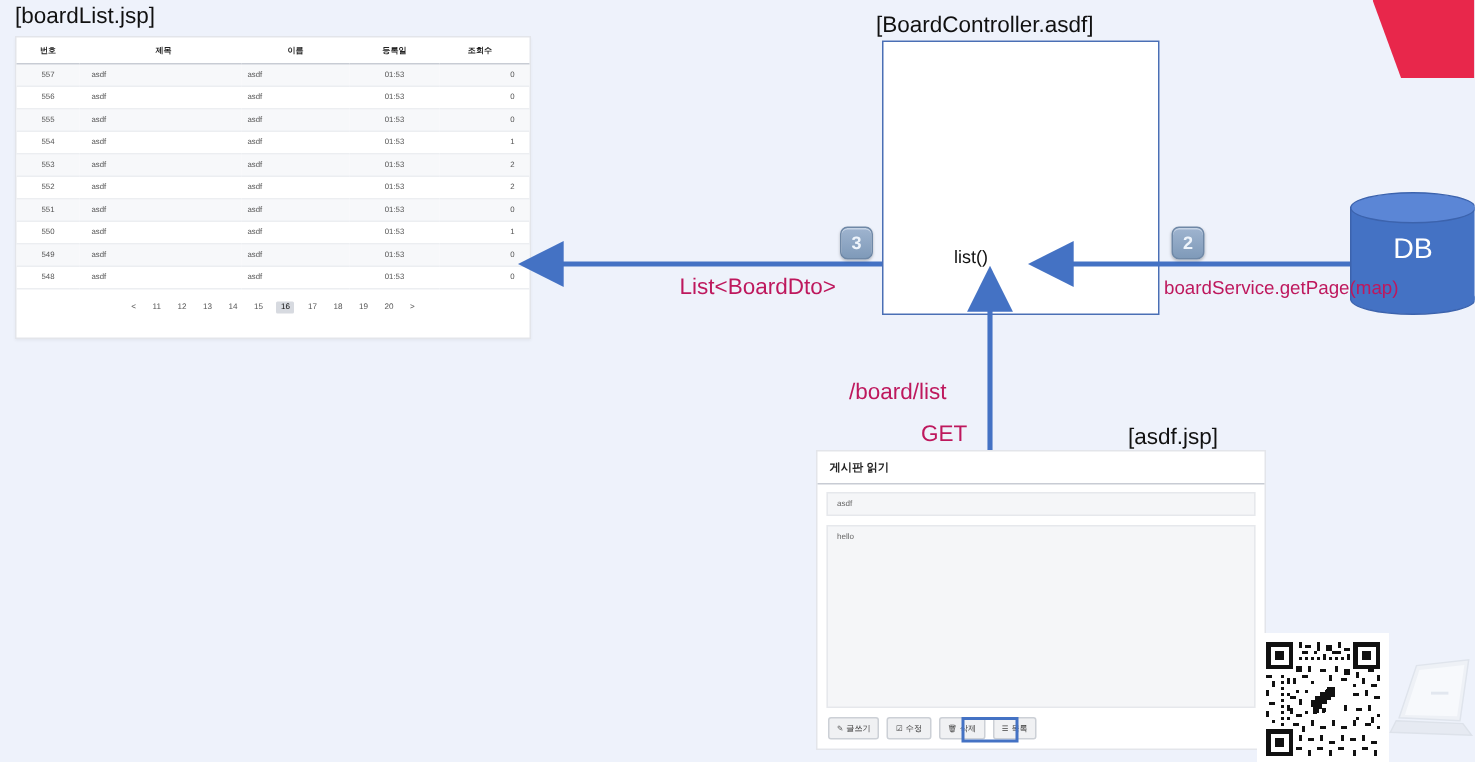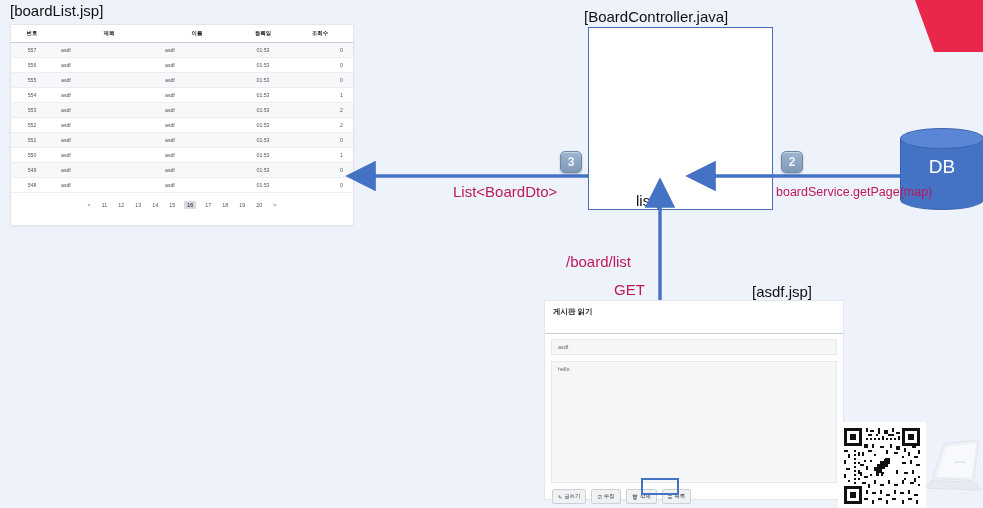--- a/index.html
+++ b/index.html
@@ -53,21 +53,21 @@
   }
   .pager span{padding:1px 2px;}
   .pager span.cur{background:#d7dae0;color:#111;border-radius:1px;padding:1px 3px;}
 
   
   .ctrl-title{position:absolute;left:584px;top:8px;font-size:15px;color:#111;}
   .ctrl-box{
     position:absolute;left:588px;top:27px;width:185px;height:183px;
     background:#ffffff;border:1.3px solid #4a6fb5;box-sizing:border-box;
   }
-  .listfn{position:absolute;left:636px;top:164px;font-size:15px;color:#111;margin-top:28px;}
+  .listfn{position:absolute;left:636px;top:164px;font-size:12px;color:#111;}
 
   
   .db{position:absolute;left:900px;top:100px;width:84px;height:82px;margin-top:28px;}
   .db-body{
     position:absolute;left:0;top:10px;width:84px;height:62px;
     background:#4472c4;border-left:1px solid #3c63ad;border-right:1px solid #3c63ad;
   }
   .db-top{
     position:absolute;left:0;top:0;width:84px;height:21px;
     background:#5b86d6;border-radius:50%/50%;border:1px solid #3c63ad;box-sizing:border-box;
@@ -95,21 +95,21 @@
     box-sizing:border-box;
   }
 
   
   .bjsp-title{position:absolute;left:752px;top:283px;font-size:15px;color:#111;}
   .bjsp-card{
     position:absolute;left:544px;top:300px;width:300px;height:200px;
     background:#ffffff;border:1px solid #e3e5ea;box-sizing:border-box;
   }
   .bjsp-h{
-    font-size:7.5px;font-weight:bold;color:#222;padding:6px 8px 16px 8px;
+    font-size:7.5px;font-weight:bold;color:#222;padding:6px 8px 5px 8px;
     border-bottom:1.4px solid #c8ccd4;
   }
   .bjsp-field{
     margin:5px 6px 0 6px;height:16px;background:#f5f6f8;border:1px solid #e6e8ec;
     font-size:5.4px;color:#666;padding:4px 0 0 6px;box-sizing:border-box;
   }
   .bjsp-body{
     margin:6px 6px 0 6px;height:122px;background:#f5f6f8;border:1px solid #e6e8ec;
     font-size:5.4px;color:#666;padding:4px 0 0 6px;box-sizing:border-box;
   }
@@ -233,21 +233,21 @@
       <span>15</span>
       <span class="cur">16</span>
       <span>17</span>
       <span>18</span>
       <span>19</span>
       <span>20</span>
       <span>&gt;</span>
     </div>
   </div>
 
-  <div class="ctrl-title">[BoardController.java]</div>
+  <div class="ctrl-title">[BoardController.asdf]</div>
   <div class="ctrl-box"></div>
   <div class="listfn">list()</div>
 
   <div class="db">
     <div class="db-bottom"></div>
     <div class="db-body"></div>
     <div class="db-top"></div>
     <div class="db-text">DB</div>
   </div>
 

